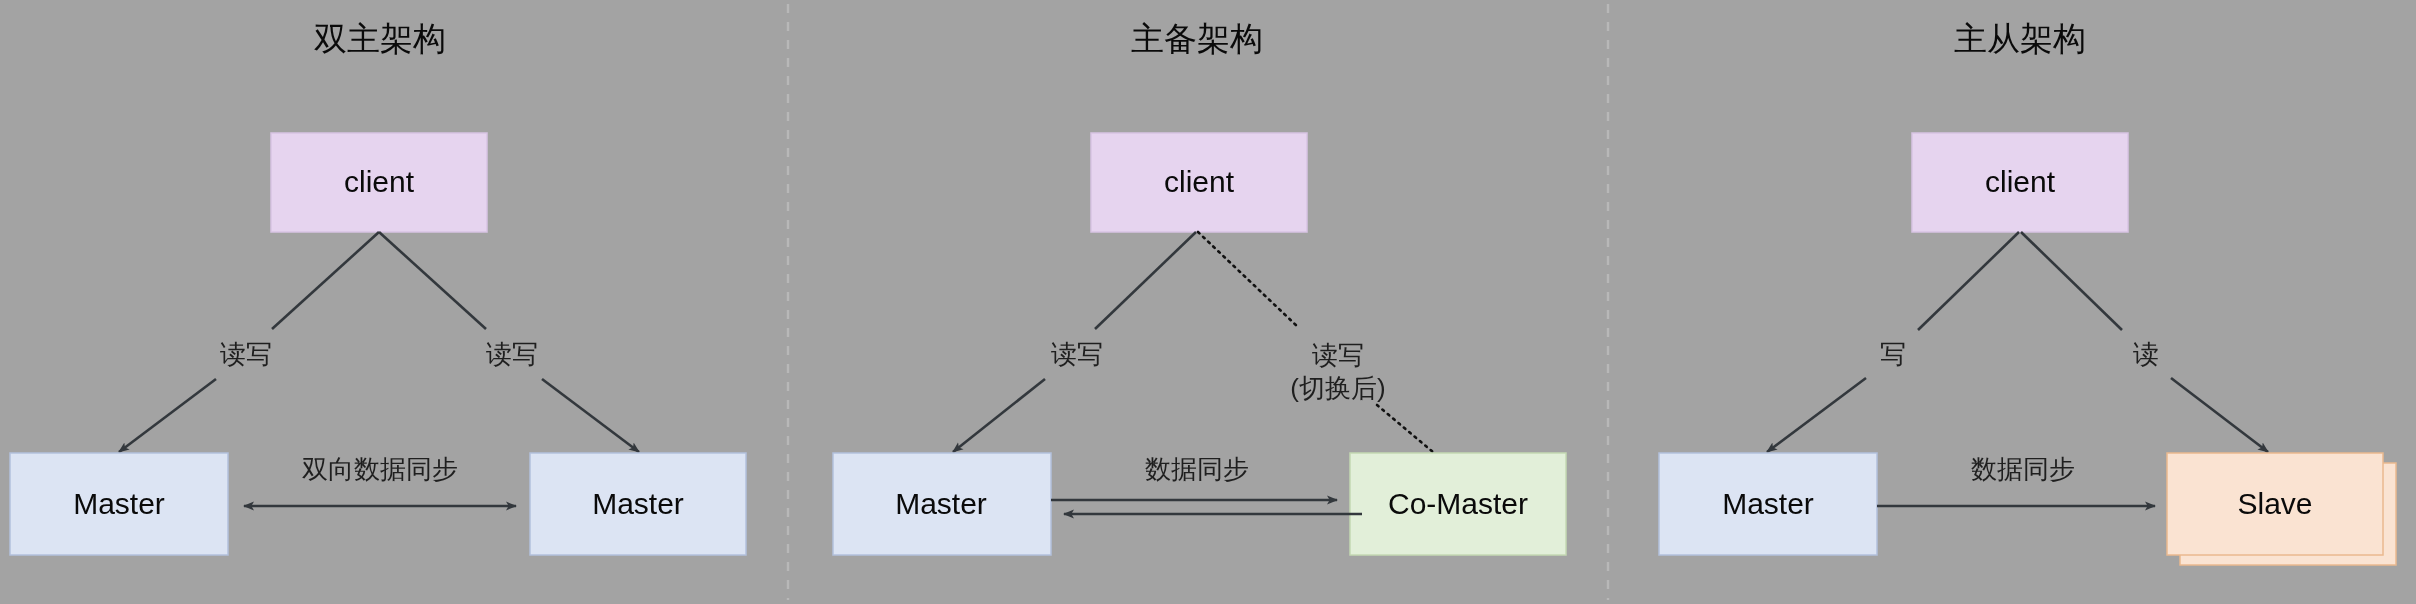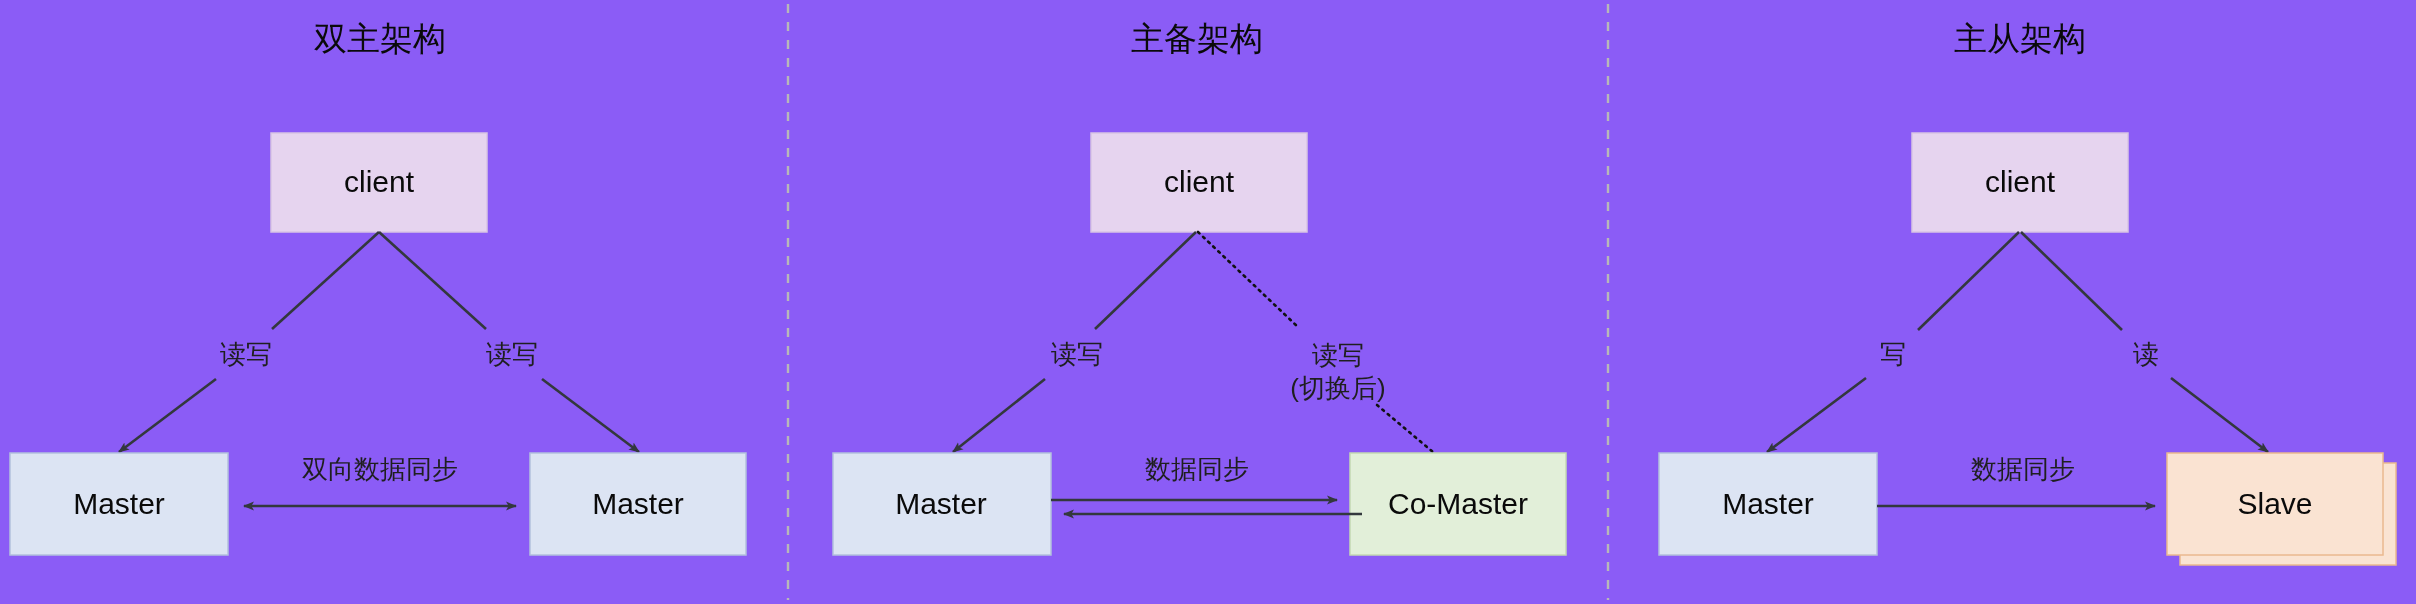--- a/index.html
+++ b/index.html
@@ -8,21 +8,21 @@
   }
   body {
     width: 2416px; height: 604px;
     font-family: "Liberation Sans", sans-serif;
     overflow: hidden;
   }
   #stage {
     position: relative;
     width: 2416px;
     height: 604px;
-    background: #8b5cf6;
+    background: #a3a3a3;
   }
   svg.diagram {
     position: absolute;
     left: 0; top: 0;
     width: 2416px;
     height: 604px;
     display: block;
   }
   .panel-title {
     font-family: "Liberation Serif", "DejaVu Serif", serif;

